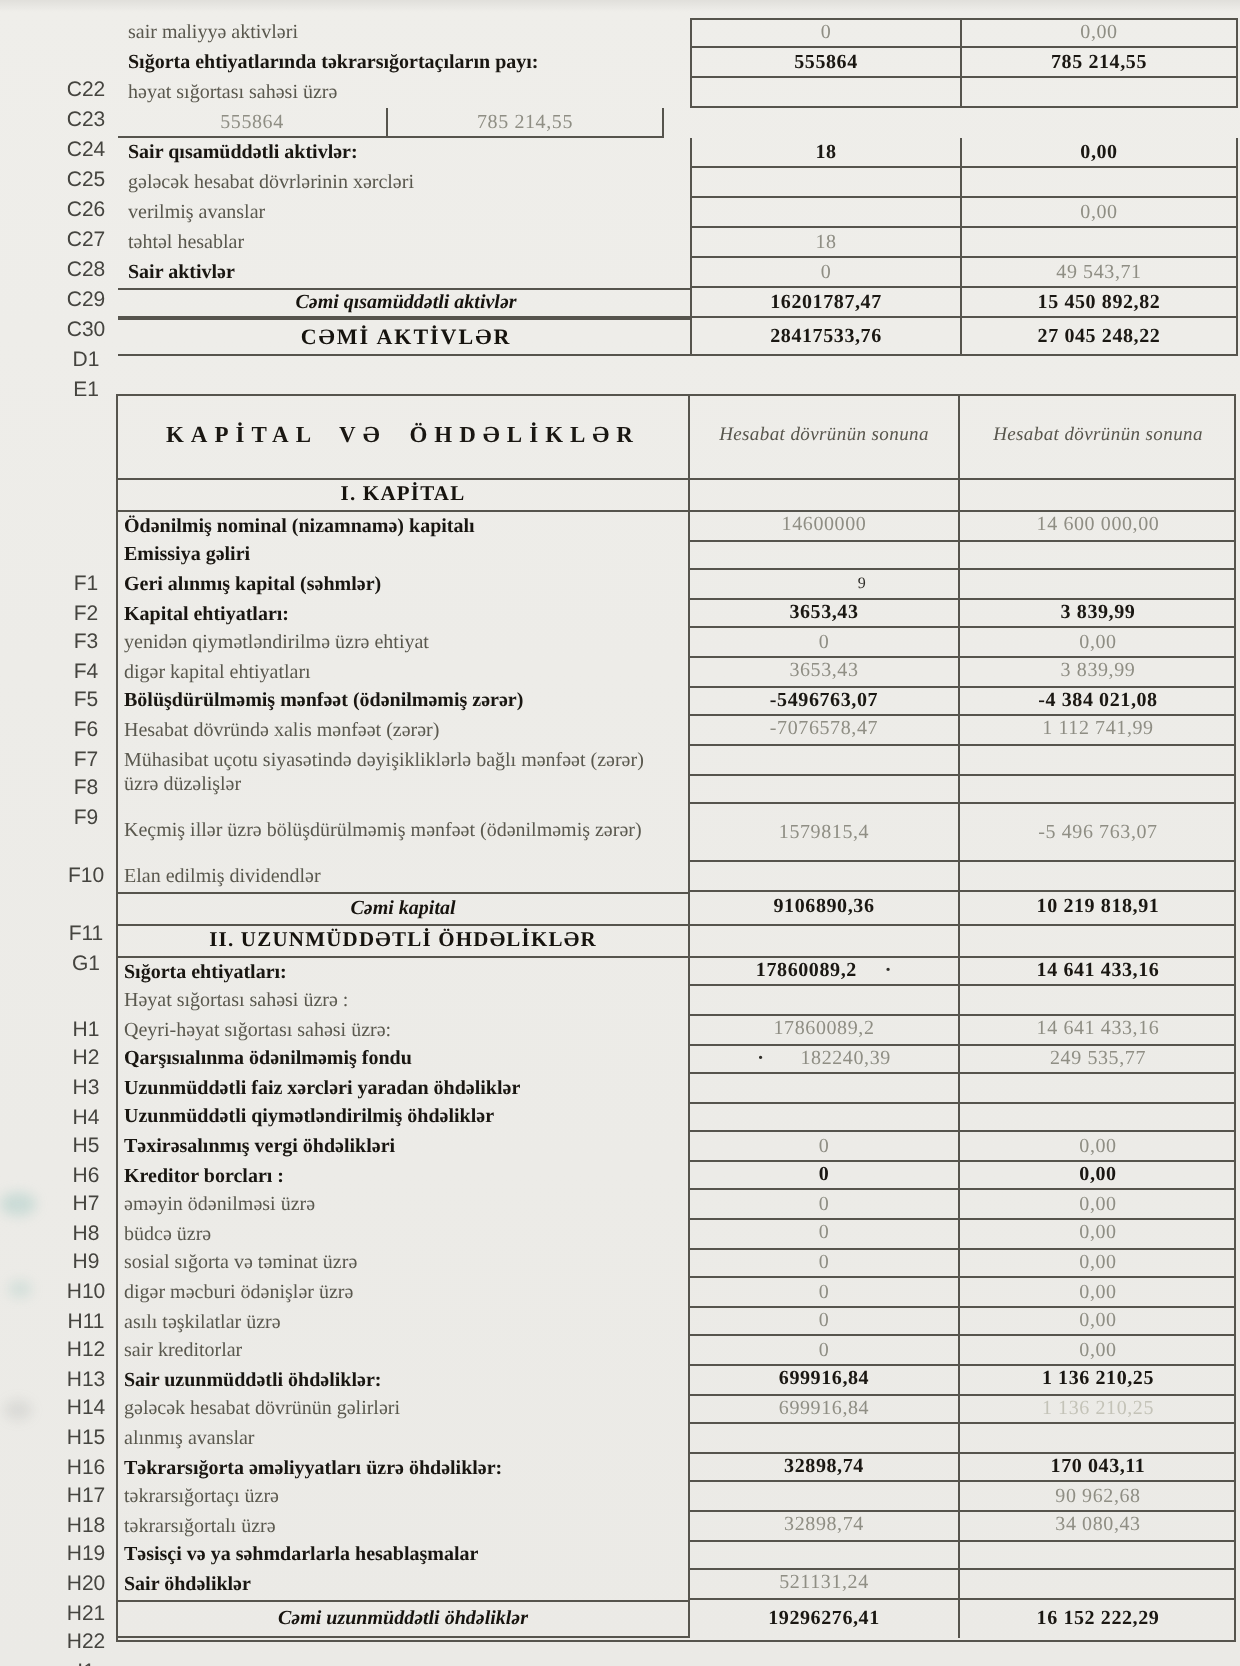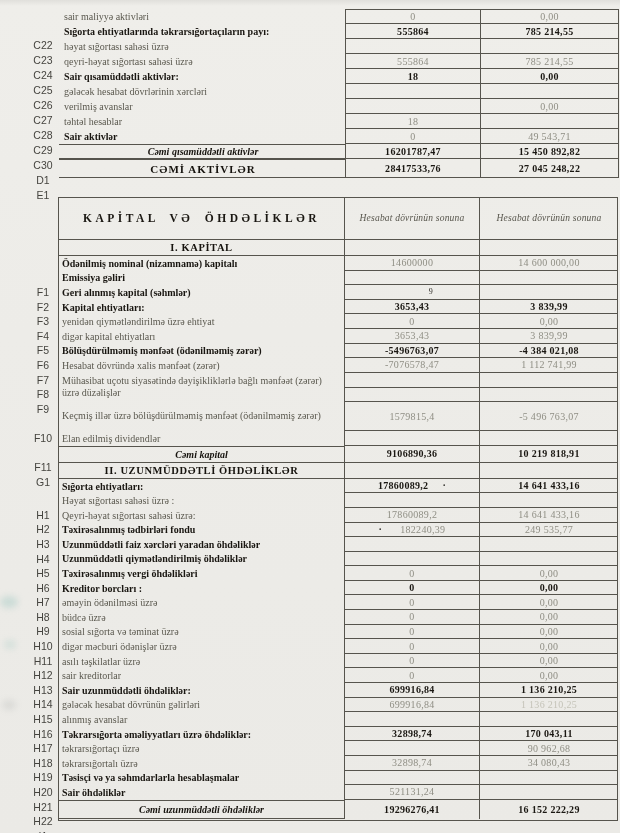--- a/index.html
+++ b/index.html
@@ -104,21 +104,20 @@
         <div class="val v2 s-b">785 214,55</div>
       </div>
       <div class="tr">
         <div class="code">C24</div>
         <div class="desc lb-n">həyat sığortası sahəsi üzrə</div>
         <div class="val v1"></div>
         <div class="val v2"></div>
       </div>
       <div class="tr">
         <div class="code">C25</div>
-        <div class="desc lb-n">qeyri-həyat sığortası sahəsi üzrə</div>
         <div class="val v1 s-f">555864</div>
         <div class="val v2 s-f">785 214,55</div>
       </div>
       <div class="tr">
         <div class="code">C26</div>
         <div class="desc lb-b">Sair qısamüddətli aktivlər:</div>
         <div class="val v1 s-b">18</div>
         <div class="val v2 s-b">0,00</div>
       </div>
       <div class="tr">
@@ -273,21 +272,21 @@
           <div class="val v2"></div>
         </div>
         <div class="tr">
           <div class="code">H3</div>
           <div class="desc lb-n">Qeyri-həyat sığortası sahəsi üzrə:</div>
           <div class="val v1 s-f">17860089,2</div>
           <div class="val v2 s-f">14 641 433,16</div>
         </div>
         <div class="tr">
           <div class="code">H4</div>
-          <div class="desc lb-b">Təxirəsalınmış tədbirləri fondu</div>
+          <div class="desc lb-b">Qarşısıalınma ödənilməmiş fondu</div>
           <div class="val v1 s-f"><div class="dotm dot-before">·</div>182240,39</div>
           <div class="val v2 s-f">249 535,77</div>
         </div>
         <div class="tr">
           <div class="code">H5</div>
           <div class="desc lb-b">Uzunmüddətli faiz xərcləri yaradan öhdəliklər</div>
           <div class="val v1"></div>
           <div class="val v2"></div>
         </div>
         <div class="tr">

